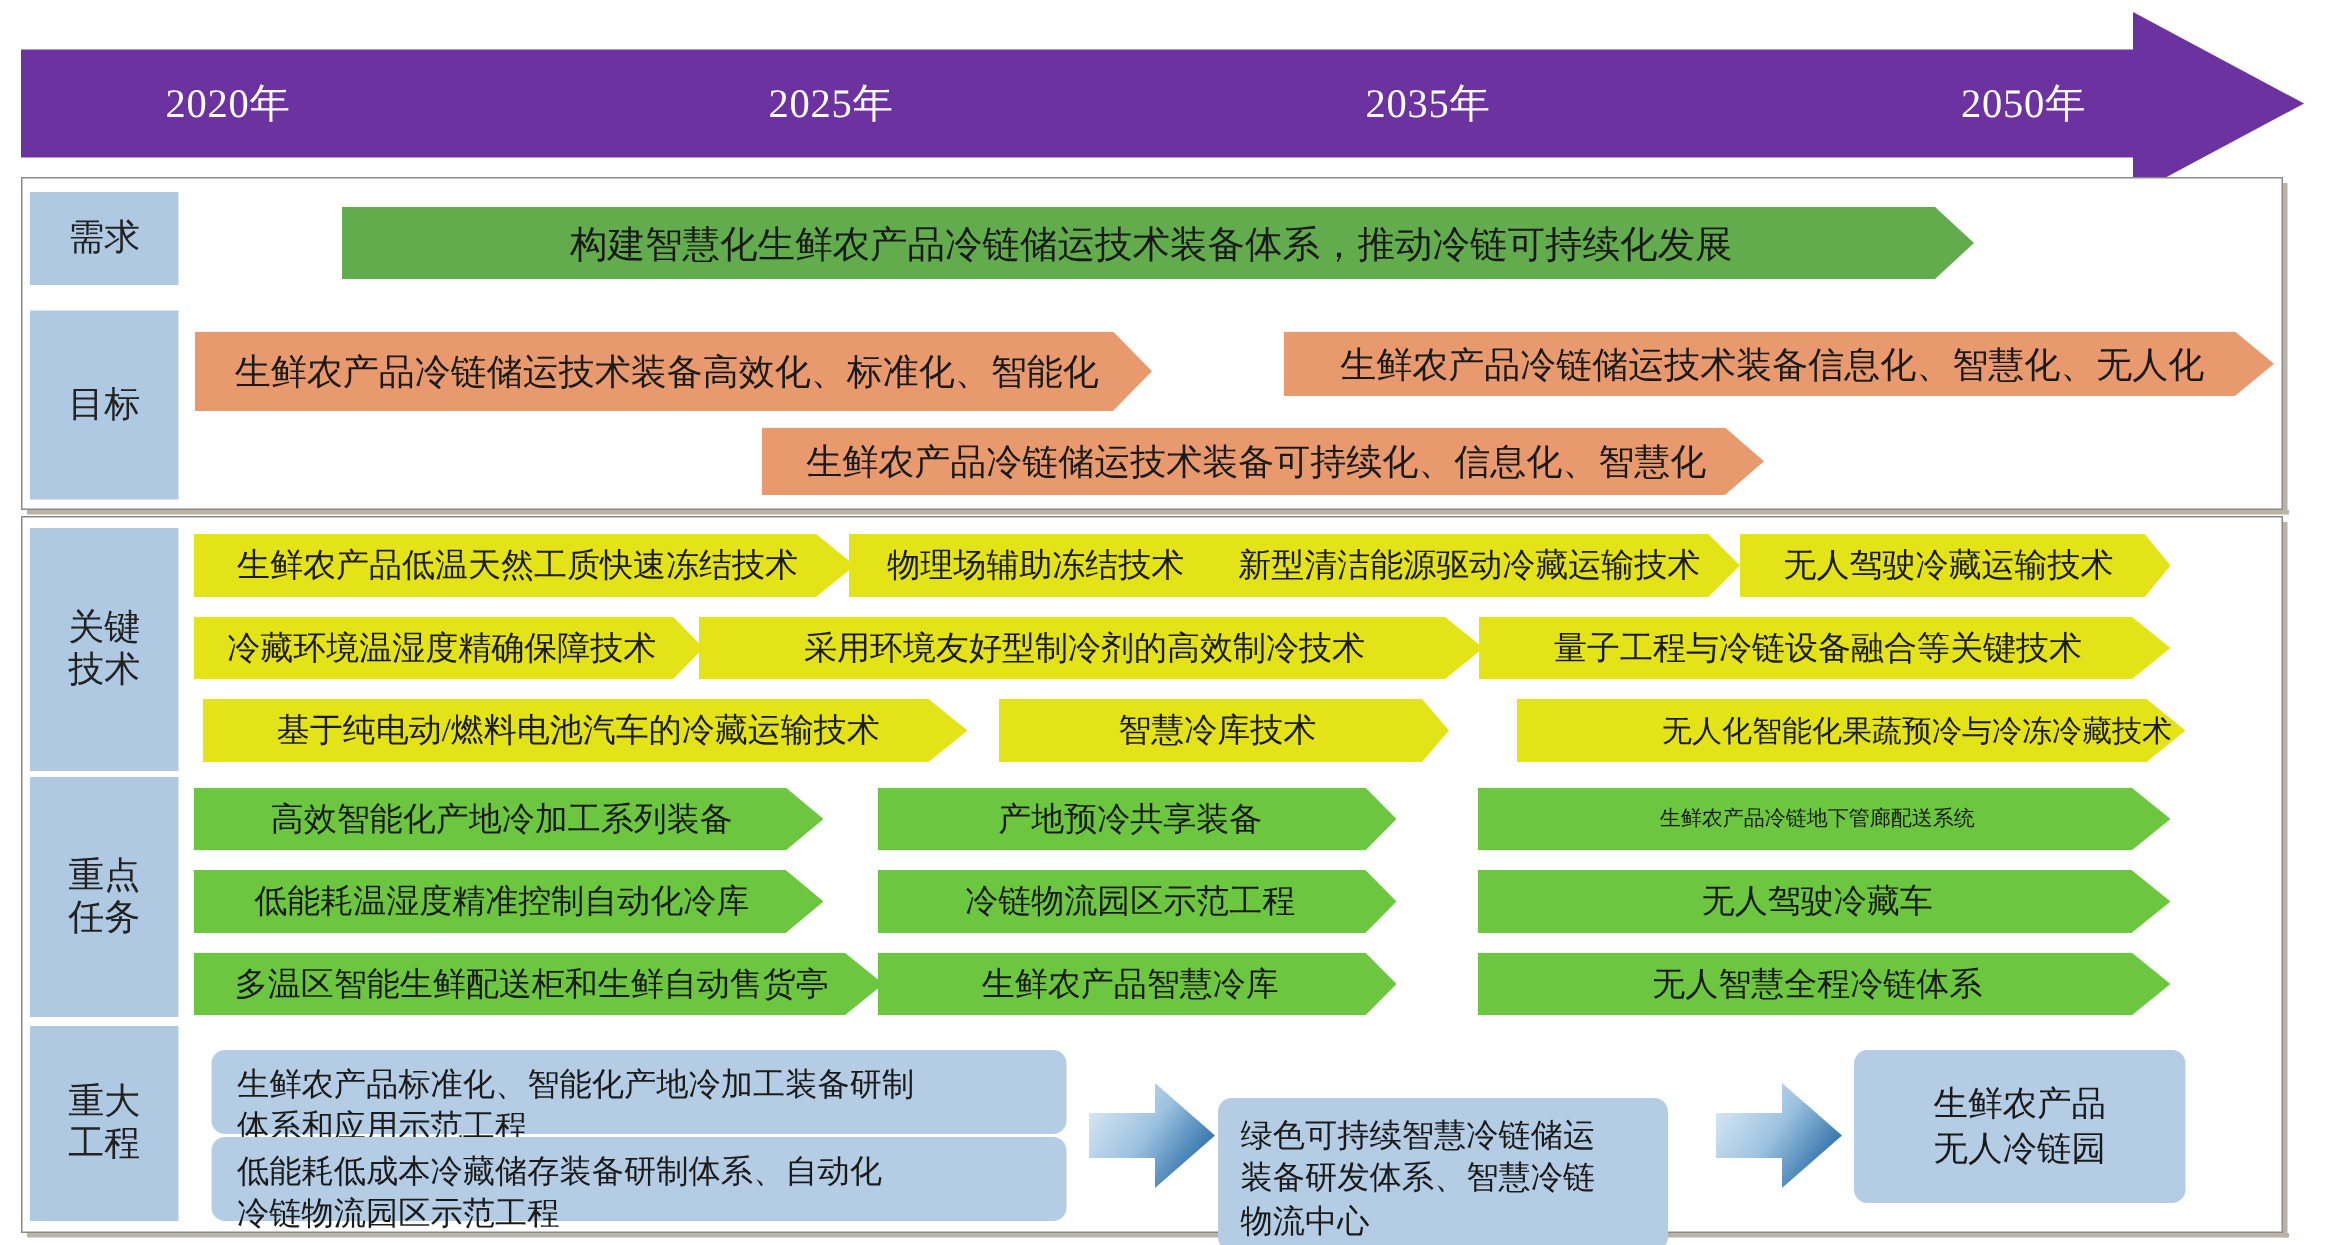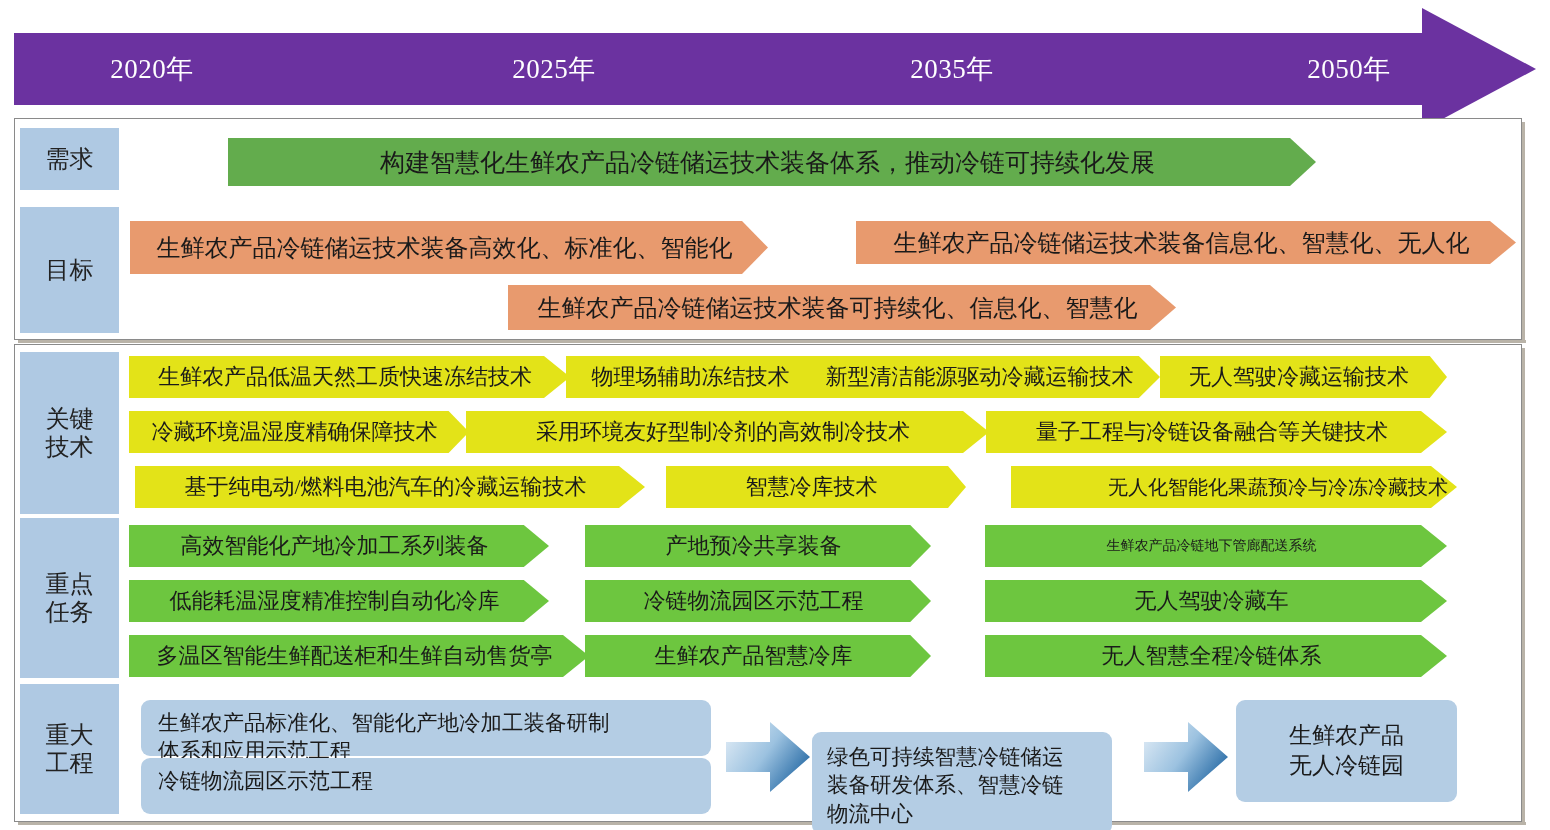--- a/index.html
+++ b/index.html
@@ -213,20 +213,21 @@
   <div class="arrow ar-lgreen" style="left: 985px; top: 635px; width: 462px; height: 42px; font-size: 22px; clip-path: polygon(0% 0%, 94.372% 0%, 100% 50%, 94.372% 100%, 0% 100%);">
     <span>无人智慧全程冷链体系</span>
   </div>
 
   <div class="bluebox left" style="left:141px;top:700px;width:570px;height:56px;">
     <div>生鲜农产品标准化、智能化产地冷加工装备研制</div>
     <div>体系和应用示范工程</div>
   </div>
 
   <div class="bluebox left" style="left:141px;top:758px;width:570px;height:56px;">
+    <div>低能耗低成本冷藏储存装备研制体系、自动化</div>
     <div>冷链物流园区示范工程</div>
   </div>
 
   <svg class="blue-arrow" style="left:726px;top:718px;" width="84" height="78" viewBox="0 0 84 78">
     <defs>
       <linearGradient id="bg1" x1="0" y1="0" x2="1" y2="0.6">
         <stop offset="0%" stop-color="#E7F0F8"></stop>
         <stop offset="55%" stop-color="#9CC2E0"></stop>
         <stop offset="100%" stop-color="#2D6FA8"></stop>
       </linearGradient>

